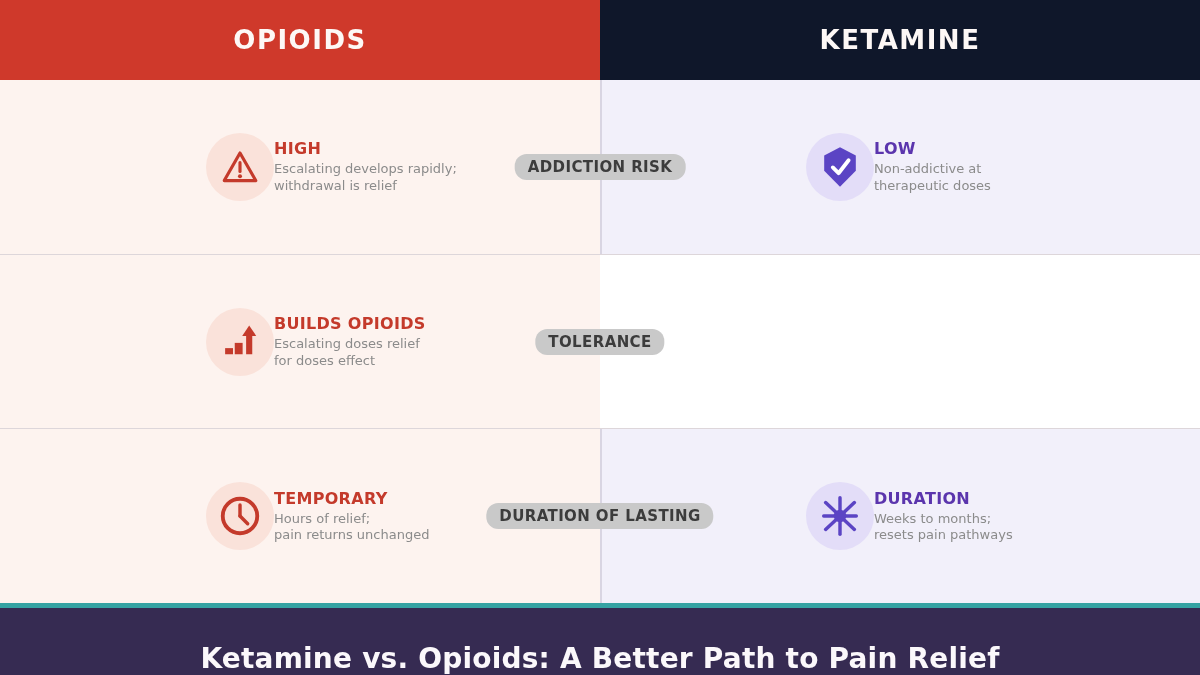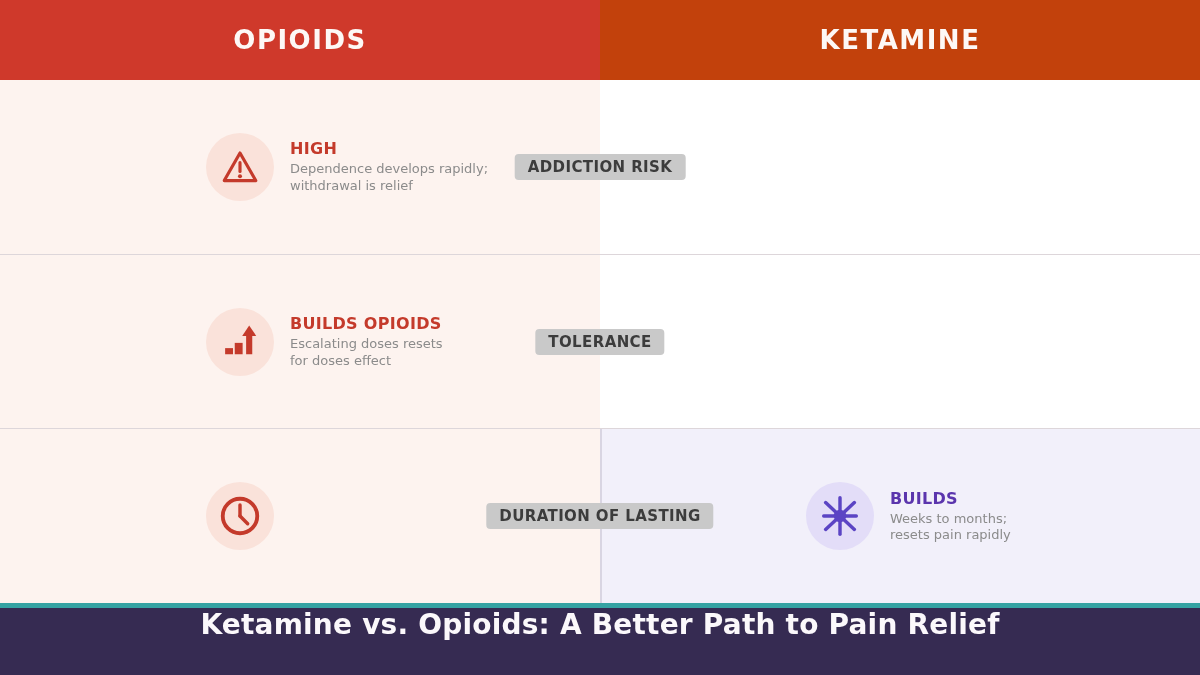--- a/index.html
+++ b/index.html
@@ -11,50 +11,50 @@
     overflow:hidden;
     position:relative;
   }
   
   .header{display:flex;}
   .header-cell{
     width:600px;display:flex;align-items:center;justify-content:center;
     color:#fdf8f6;font-weight:bold;font-size:26px;letter-spacing:1.5px;
   }
   .header-cell.opioids{background:#cf392b;}
-  .header-cell.ketamine{background:#c2410c;}
+  .header-cell.ketamine{background:#0f172a;}
   
   .content{display:flex;flex-direction:column;}
   .row{flex:1;display:flex;position:relative;border-bottom:1px solid #ddd6da;}
   .row:last-child{border-bottom:none;}
   .half{width:600px;display:flex;align-items:center;box-sizing:border-box;padding-left:206px;}
   .half.left{background:#fdf3ef;}
   .half.right{background:#f2f0fa;border-left:2px solid #d9d5e2;padding-left:204px;}
   .icon-circle{
     width:68px;height:68px;border-radius:50%;
     display:flex;align-items:center;justify-content:center;flex-shrink:0;
   }
   .icon-circle.red-bg{background:#fae2da;}
   .icon-circle.purple-bg{background:#e3ddf8;}
-  .text-block{margin-left:16px;}
+  .text-block{}
   .cell-title{font-weight:bold;font-size:16px;letter-spacing:0.3px;margin-bottom:3px;}
   .cell-title.red{color:#c43a2b;}
   .cell-title.purple{color:#5b35ad;}
   .cell-desc{font-size:13px;line-height:16.5px;color:#8b8b8b;}
   .cell-desc span{display:block;}
   .pill{
     position:absolute;left:50%;top:50%;transform:translate(-50%,-50%);
     background:#c9c9c9;color:#3c3c3c;font-weight:bold;font-size:15px;
-    letter-spacing:0.4px;padding:4px 13px;border-radius:4px;white-space:nowrap;
+    letter-spacing:0.4px;padding:4px 13px;border-radius:12px;white-space:nowrap;
     z-index:2;
   }
   
   .teal-line{background:#35a3a3;}
   .footer{
-    background:#362b52;display:flex;align-items:flex-start;justify-content:center;
+    background:#362b52;display:flex;align-items:flex-end;justify-content:center;
     color:#fbf8fb;font-weight:bold;font-size:28px;letter-spacing:0.2px;
   }
   svg{display:block;}
 </style>
 </head>
 <body>
 
 <div class="canvas">
 
   <div class="header">
@@ -73,77 +73,99 @@
         <div class="icon-circle red-bg">
           <svg width="42" height="42" viewBox="0 0 48 48">
             <path d="M24 8 L42 39.5 L6 39.5 Z" fill="none" stroke="#c43a2b" stroke-width="3.6" stroke-linejoin="round"></path>
             <line x1="24" y1="19" x2="24" y2="29" stroke="#c43a2b" stroke-width="3.6" stroke-linecap="round"></line>
             <circle cx="24" cy="34.6" r="2.3" fill="#c43a2b"></circle>
           </svg>
         </div>
         <div class="text-block">
           <div class="cell-title red">HIGH</div>
           <div class="cell-desc">
-            <span>Dependence develops rapidly;</span>
+            <span>Escalating develops rapidly;</span>
             <span>withdrawal is relief</span>
           </div>
         </div>
       </div>
       <div class="pill">ADDICTION RISK</div>
+      <div class="half right">
+        <div class="icon-circle purple-bg">
+          <svg width="46" height="46" viewBox="0 0 48 48">
+            <path d="M24 3.5 L40.5 12 L40.5 28 L24 44.5 L7.5 28 L7.5 12 Z" fill="#5b44c4"></path>
+            <path d="M16.5 24.5 l6 6 L33 17" stroke="#ffffff" stroke-width="4" fill="none" stroke-linecap="round" stroke-linejoin="round"></path>
+          </svg>
+        </div>
+        <div class="text-block">
+          <div class="cell-title purple">LOW</div>
+          <div class="cell-desc">
+            <span>Non-addictive at</span>
+            <span>therapeutic doses</span>
+          </div>
+        </div>
+      </div>
     </div>
 
     <div class="row">
       <div class="half left">
         <div class="icon-circle red-bg">
           <svg width="42" height="42" viewBox="0 0 48 48">
             <rect x="7" y="31" width="9" height="7" fill="#c43a2b"></rect>
             <rect x="18" y="25" width="9" height="13" fill="#c43a2b"></rect>
             <rect x="31" y="15" width="7" height="23" fill="#c43a2b"></rect>
             <path d="M34.5 5 L42.5 17 L26.5 17 Z" fill="#c43a2b"></path>
           </svg>
         </div>
         <div class="text-block">
           <div class="cell-title red">BUILDS OPIOIDS</div>
           <div class="cell-desc">
-            <span>Escalating doses resets</span>
+            <span>Escalating doses relief</span>
             <span>for doses effect</span>
           </div>
         </div>
       </div>
       <div class="pill">TOLERANCE</div>
     </div>
 
     <div class="row">
       <div class="half left">
         <div class="icon-circle red-bg">
           <svg width="46" height="46" viewBox="0 0 48 48">
             <circle cx="24" cy="24" r="18" fill="none" stroke="#c43a2b" stroke-width="4"></circle>
             <line x1="24" y1="24" x2="24" y2="12.5" stroke="#c43a2b" stroke-width="3.6" stroke-linecap="round"></line>
             <line x1="24" y1="24" x2="32" y2="32" stroke="#c43a2b" stroke-width="3.6" stroke-linecap="round"></line>
           </svg>
         </div>
+        <div class="text-block">
+          <div class="cell-title red">TEMPORARY</div>
+          <div class="cell-desc">
+            <span>Hours of relief;</span>
+            <span>pain returns unchanged</span>
+          </div>
+        </div>
       </div>
       <div class="pill">DURATION OF LASTING</div>
       <div class="half right">
         <div class="icon-circle purple-bg">
           <svg width="46" height="46" viewBox="0 0 48 48">
             <g stroke="#5b44c4" stroke-width="3.6" stroke-linecap="round">
               <line x1="24" y1="5" x2="24" y2="43"></line>
               <line x1="9" y1="10" x2="39" y2="38"></line>
               <line x1="39" y1="10" x2="9" y2="38"></line>
               <line x1="7" y1="24" x2="41" y2="24"></line>
             </g>
             <circle cx="24" cy="24" r="6.5" fill="#5b44c4"></circle>
           </svg>
         </div>
         <div class="text-block">
-          <div class="cell-title purple">BUILDS</div>
+          <div class="cell-title purple">DURATION</div>
           <div class="cell-desc">
             <span>Weeks to months;</span>
-            <span>resets pain rapidly</span>
+            <span>resets pain pathways</span>
           </div>
         </div>
       </div>
     </div>
 
   </div>
 
   <div class="teal-line"></div>
   <div class="footer">
     <span>Ketamine vs. Opioids: A Better Path to Pain Relief</span>

